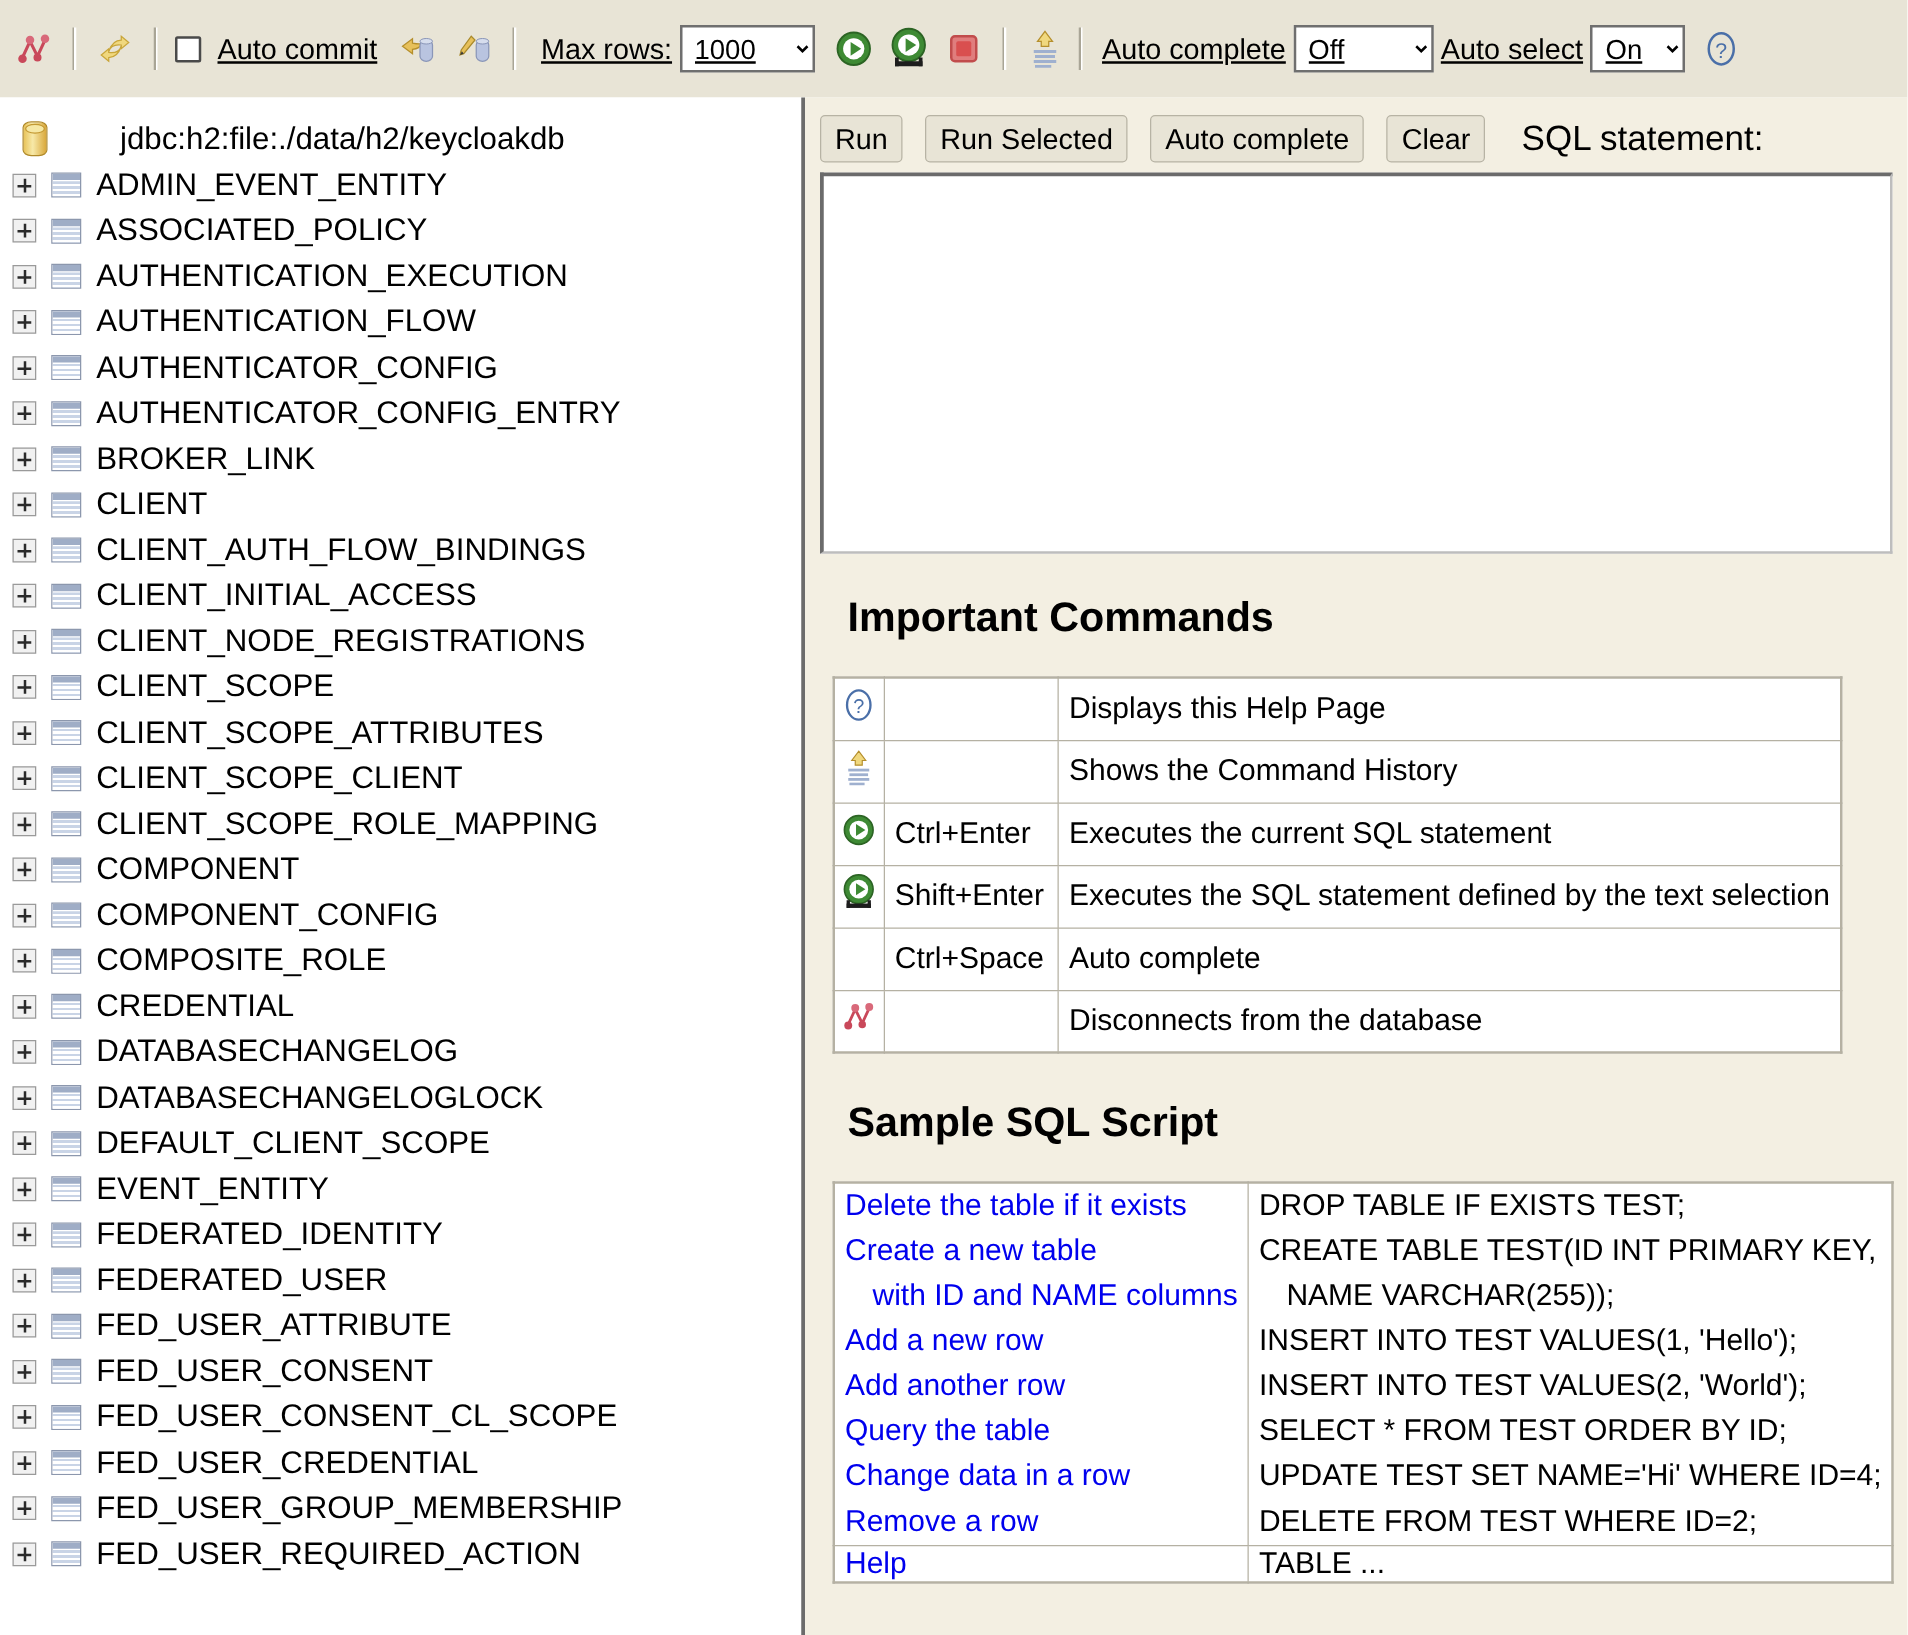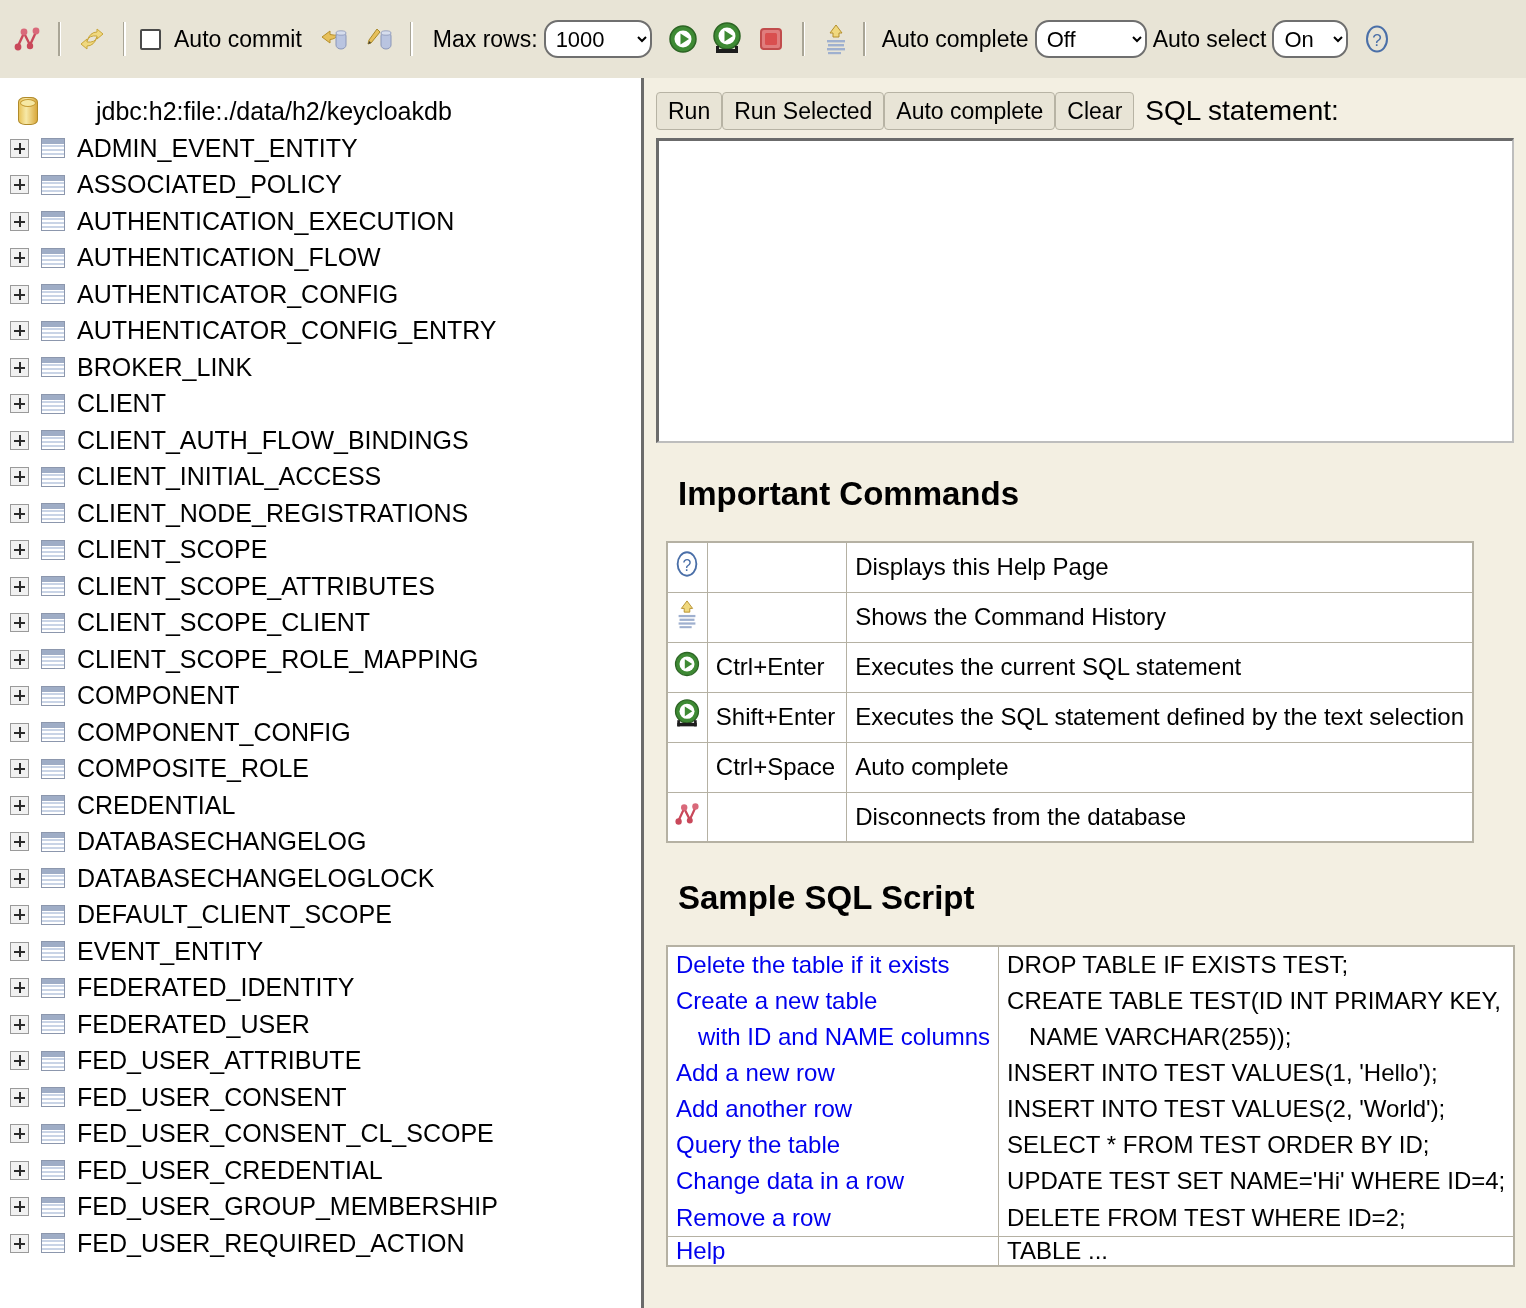--- a/index.html
+++ b/index.html
@@ -16,20 +16,21 @@
     height: 78px;
     background: #e8e4d6;
     display: flex;
     align-items: center;
     padding: 0 10px;
     gap: 0px;
     font-size: 23px;
     color: #000;
     overflow: hidden;
     white-space: nowrap;
+    text-decoration: underline;
   }
   .tb-icon {
     width: 34px; height: 34px;
     display: inline-flex;
     align-items: center; justify-content: center;
     flex: 0 0 auto;
     cursor: pointer;
   }
   .tb-sep {
     width: 3px; height: 34px;
@@ -48,21 +49,21 @@
     cursor: pointer;
   }
   .tb-select {
     font-family: "Liberation Sans", sans-serif;
     font-size: 22px;
     height: 38px;
     border: 2px solid #6f6f6f;
     background: #ffffff;
     padding: 0 4px 0 6px;
     color: #000;
-    border-radius: 14px;
+    border-radius: 0;
   }
   #maxrows-select { width: 108px; }
   #autocomplete-select { width: 112px; }
   #autoselect-select { width: 76px; }
 
   
   #main {
     display: flex;
     height: 1230px;
     width: 1526px;
@@ -152,21 +153,21 @@
     padding: 12px 0 0 12px;
     height: 54px;
   }
   .sql-btn {
     font-family: "Liberation Sans", sans-serif;
     font-size: 23px;
     background: #e8e4d6;
     border: 1px solid #b7b3a4;
     border-radius: 4px;
     padding: 5px 11px;
-    margin-right: 0;
+    margin-right: 18px;
     color: #000;
     cursor: pointer;
     line-height: 1.15;
   }
   #sql-label { font-size: 28px; margin-left: 11px; }
   #sql-textarea {
     display: block;
     margin: 6px 12px 0 12px;
     width: 1496px;
     max-width: calc(100% - 24px);

